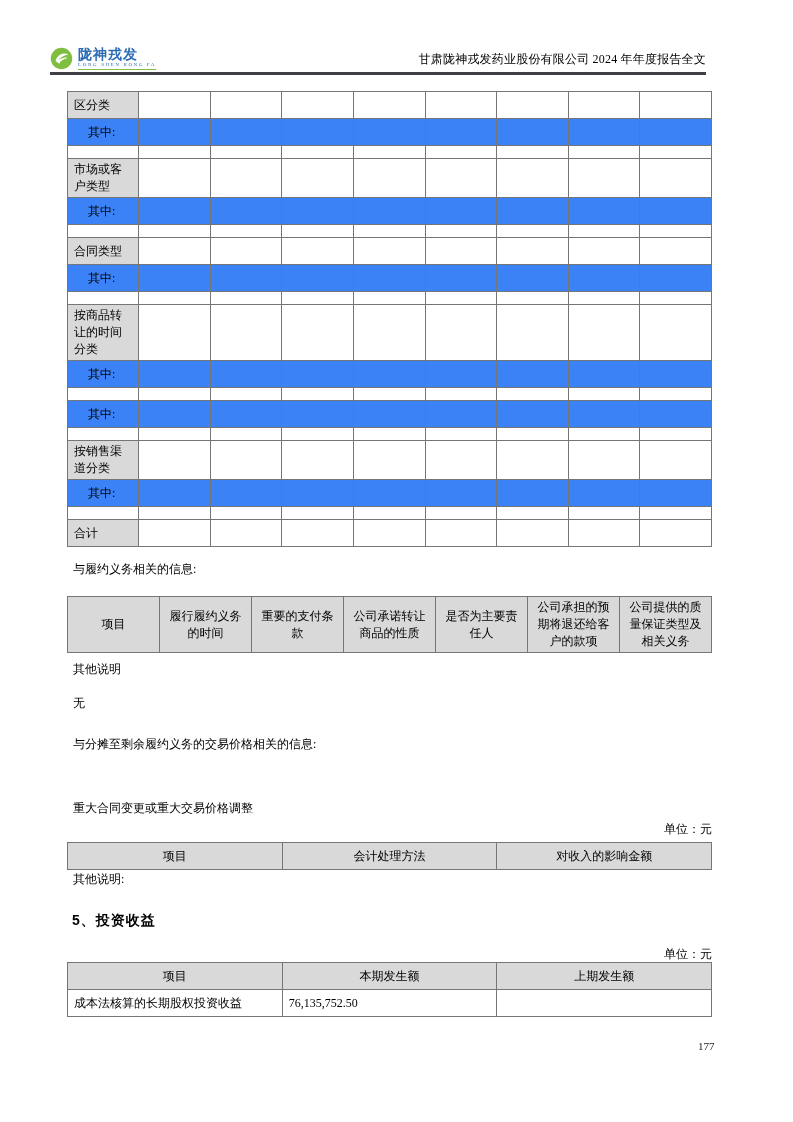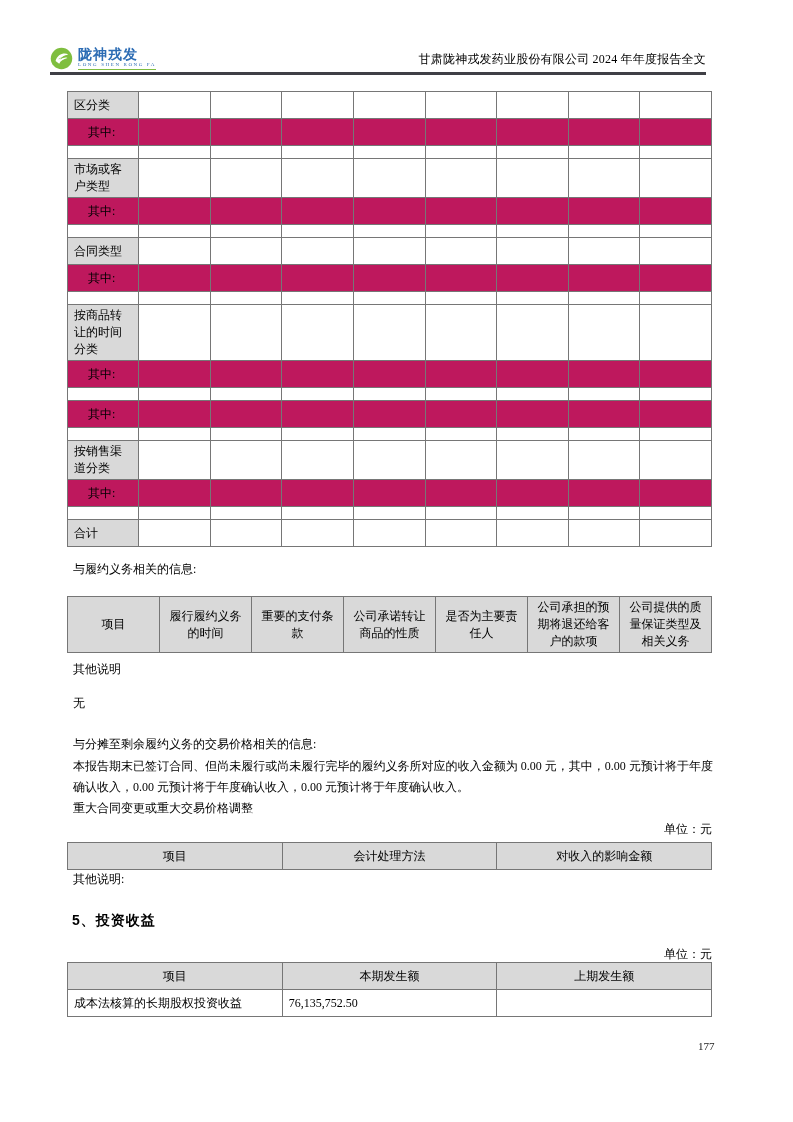--- a/index.html
+++ b/index.html
@@ -19,21 +19,21 @@
   
   table.t{position:absolute;left:67px;width:645px;border-collapse:collapse;table-layout:fixed;
           font-size:12px;line-height:17px;}
   table.t td{border:1px solid #767676;padding:2px 6px;height:22px;vertical-align:middle;
              word-break:break-all;overflow:hidden;}
 
   
   .classification{top:91px;}
   .classification tr.category td.label-cell,
   .classification tr.total td.label-cell{background:#d9d9d9;}
-  .classification tr.detail td{background:#be185d;}
+  .classification tr.detail td{background:#3b82f6;}
   .classification tr.detail td.label-cell{padding-left:20px;}
   .classification tr.spacer td{height:12px;line-height:8px;padding:0 6px;}
 
   
   .obligation{top:596px;text-align:center;}
   .obligation td{background:#d9d9d9;padding:2px 4px;}
 
   
   .price{top:842px;text-align:center;}
   .price td{background:#d9d9d9;}
@@ -299,21 +299,20 @@
           <td class="hd">公司承担的预期将退还给客户的款项</td>
           <td class="hd">公司提供的质量保证类型及相关义务</td>
         </tr>
       </tbody>
   </table>
 
   <div class="textline" style="top:661px;">其他说明</div>
   <div class="textline" style="top:695px;">无</div>
 
   <div class="textline" style="top:736px;">与分摊至剩余履约义务的交易价格相关的信息:</div>
-  <div class="para" style="top:756px;">本报告期末已签订合同、但尚未履行或尚未履行完毕的履约义务所对应的收入金额为 0.00 元，其中，0.00 元预计将于年度确认收入，0.00 元预计将于年度确认收入，0.00 元预计将于年度确认收入。</div>
   <div class="textline" style="top:800px;">重大合同变更或重大交易价格调整</div>
 
   <div class="unit" style="top:821px;">单位：元</div>
 
   <table class="t price">
     <tbody>
         <tr>
           <td class="hd">项目</td>
           <td class="hd">会计处理方法</td>
           <td class="hd">对收入的影响金额</td>

